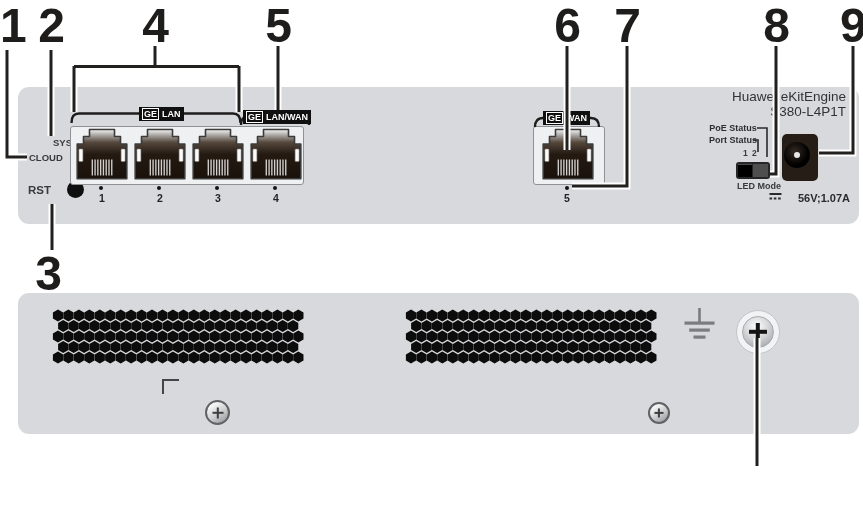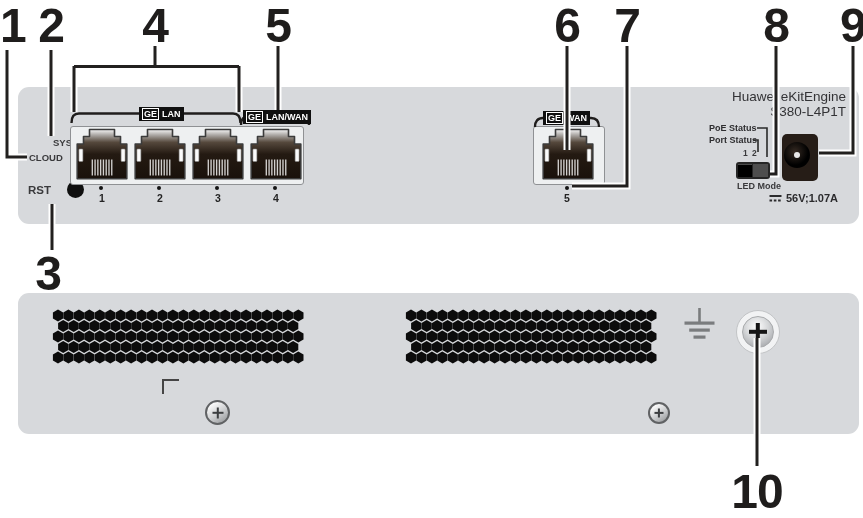--- a/index.html
+++ b/index.html
@@ -18,34 +18,34 @@
   .badge{position:absolute;background:#101010;color:#fff;font-size:9px;font-weight:bold;
          height:14px;display:inline-flex;align-items:center;padding:0 3px;gap:3px;z-index:6;
          white-space:nowrap;}
   .badge .ge{border:1px solid #fff;padding:0 1px;line-height:10px;display:inline-block;}
   .bracket{position:absolute;z-index:3;}
   .bracket path{stroke:#1f1d1c;stroke-width:2.4;fill:none;}
   .port-num{position:absolute;font-size:10.5px;font-weight:bold;color:#242424;
             width:20px;text-align:center;}
   .brand{position:absolute;right:13px;top:3px;text-align:right;font-size:13.5px;
          line-height:14.5px;color:#333336;}
-  .status-rows{position:absolute;right:102px;top:35px;text-align:left;font-size:9px;
+  .status-rows{position:absolute;right:102px;top:35px;text-align:center;font-size:9px;
                font-weight:bold;line-height:12px;color:#2e2e30;}
   .conn path{stroke:#2a2a2a;stroke-width:1.6;fill:none;}
   .mode-switch{position:absolute;left:718px;top:75px;width:34px;height:17px;background:#262626;
                border-radius:3px;display:flex;gap:1px;padding:2px;box-sizing:border-box;}
   .mode-switch .knob{width:14px;background:#000;border-top:1px solid #4a4a4a;}
   .mode-switch .slot{flex:1;background:#4e4e4e;}
   .jack{position:absolute;left:764px;top:47px;width:36px;height:47px;background:#261d17;
         border-radius:5px;}
   .jack .hole{position:absolute;left:2px;top:8px;width:26px;height:26px;border-radius:50%;
               background:radial-gradient(circle at 42% 38%,#352a22 0%,#000 60%);}
   .jack .pin{position:absolute;left:12px;top:18px;width:6px;height:6px;border-radius:50%;
              background:#e9e9e9;}
-  .dc-row{position:absolute;left:751px;top:105px;display:flex;align-items:center;gap:4px;
+  .dc-row{position:absolute;left:751px;top:105px;display:flex;gap:16px;
           font-size:11px;font-weight:bold;color:#2b2b2d;}
   .vent{position:absolute;}
   .corner-mark{position:absolute;left:144px;top:86px;width:15px;height:13px;
                border-top:2px solid #454545;border-left:2px solid #454545;}
   .screw{position:absolute;border-radius:50%;
          background:linear-gradient(145deg,#fcfcfc 15%,#c6c8ca 60%,#8e9092 100%);
          border:2px solid #606264;}
   .screw .h,.screw .v{position:absolute;background:#3c3e40;left:50%;top:50%;}
   .screw .h{width:11px;height:2.4px;transform:translate(-50%,-50%);}
   .screw .v{width:2.4px;height:11px;transform:translate(-50%,-50%);}
@@ -79,21 +79,20 @@
 
   <div class="callout-num" style="left:0;top:2;width:14px;top:2px">1</div>
   <div class="callout-num" style="left:38px;top:2px;width:26px">2</div>
   <div class="callout-num" style="left:35px;top:250px;width:26px">3</div>
   <div class="callout-num" style="left:142px;top:2px;width:26px">4</div>
   <div class="callout-num" style="left:265px;top:2px;width:26px">5</div>
   <div class="callout-num" style="left:554px;top:2px;width:26px">6</div>
   <div class="callout-num" style="left:614px;top:2px;width:26px">7</div>
   <div class="callout-num" style="left:763px;top:2px;width:26px">8</div>
   <div class="callout-num" style="left:840px;top:2px;width:23px">9</div>
-  <div class="callout-num" style="left:731px;top:468px;width:52px">10</div>
 
   <div class="panel" style="left:18px;top:87px;width:841px;height:137px">
 
     <span class="lbl" style="left:35px;top:50px;font-size:9.5px">SYS</span>
     <span class="led-dot" style="left:60px;top:53px"></span>
     <span class="lbl" style="left:11px;top:65px;font-size:9.5px">CLOUD</span>
     <span class="led-dot" style="left:58px;top:68px"></span>
     <span class="lbl" style="left:10px;top:97px;font-size:11.5px">RST</span>
     <span class="rst-btn"></span>
 

